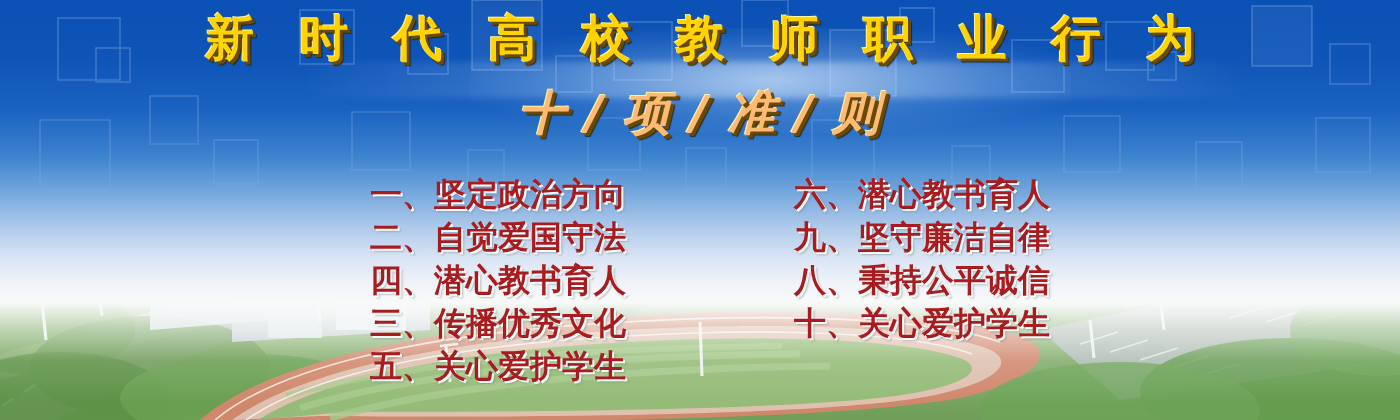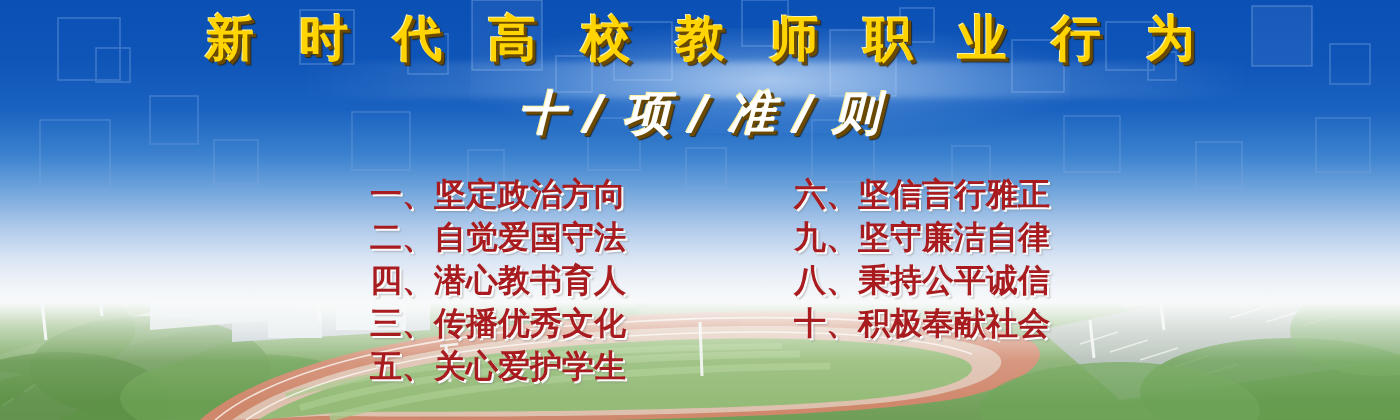--- a/index.html
+++ b/index.html
@@ -108,21 +108,21 @@
     position:absolute;
     left:0; top:84px;
     width:1400px;
     text-align:center;
     font-family:"DejaVu Sans","Liberation Sans",sans-serif;
     font-weight:bold;
     font-style:italic;
     font-size:47px;
     line-height:58px;
     letter-spacing:2px;
-    color:#ffffff;
+    color:#fdba74;
     text-shadow:
        3px 3px 0 #6b4a00,
        4px 4px 1px rgba(40,28,0,0.78),
       -1px -1px 0 #fff2a0;
     white-space:nowrap;
   }
 
   
   .precepts{
     position:absolute;
@@ -318,21 +318,21 @@
 
       <div class="col col-left">
         <div class="precept">一、坚定政治方向</div>
         <div class="precept">二、自觉爱国守法</div>
         <div class="precept">四、潜心教书育人</div>
         <div class="precept">三、传播优秀文化</div>
         <div class="precept">五、关心爱护学生</div>
       </div>
 
       <div class="col col-right">
-        <div class="precept">六、坚信言行雅正</div>
+        <div class="precept">六、潜心教书育人</div>
         <div class="precept">九、坚守廉洁自律</div>
         <div class="precept">八、秉持公平诚信</div>
-        <div class="precept">十、积极奉献社会</div>
+        <div class="precept">十、关心爱护学生</div>
       </div>
 
     </div>
   </div>
 </div>
 
 </body></html>

